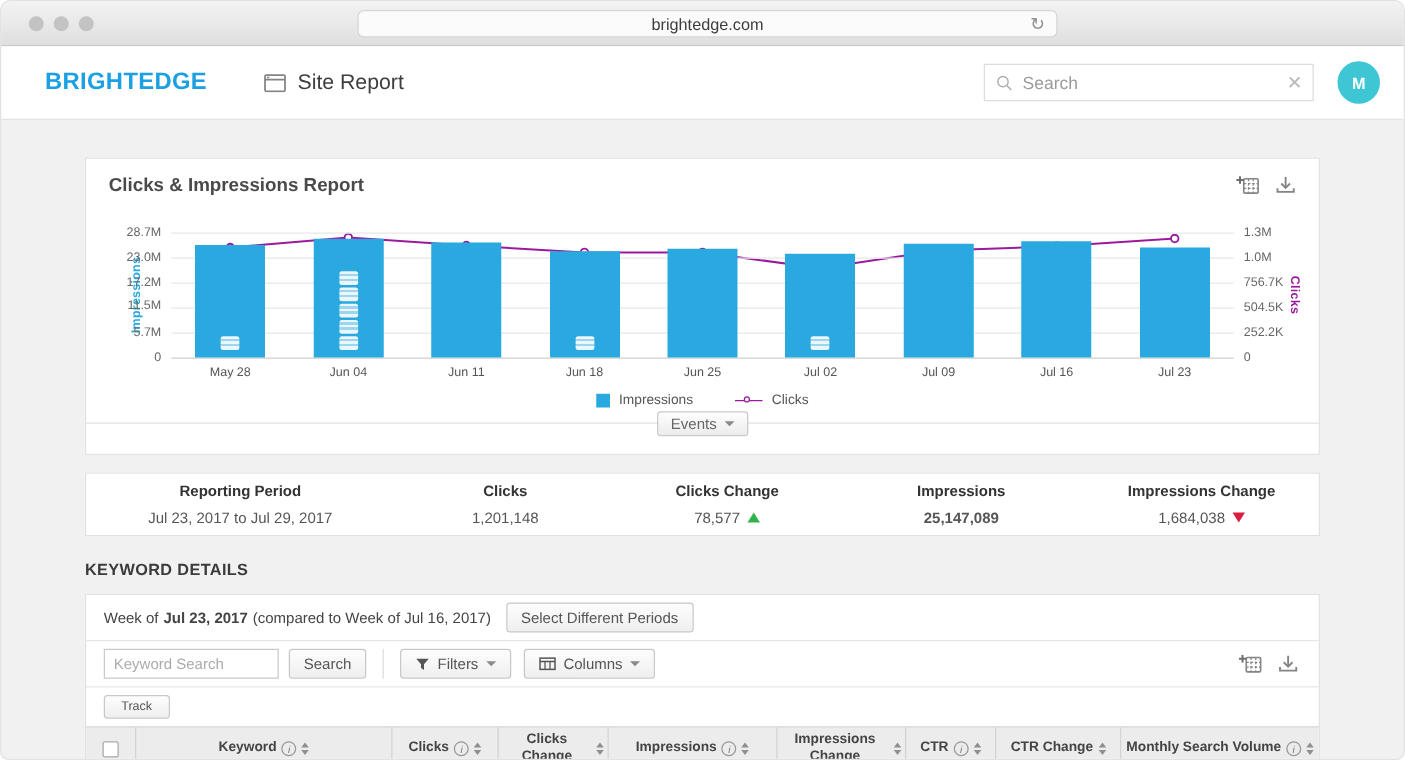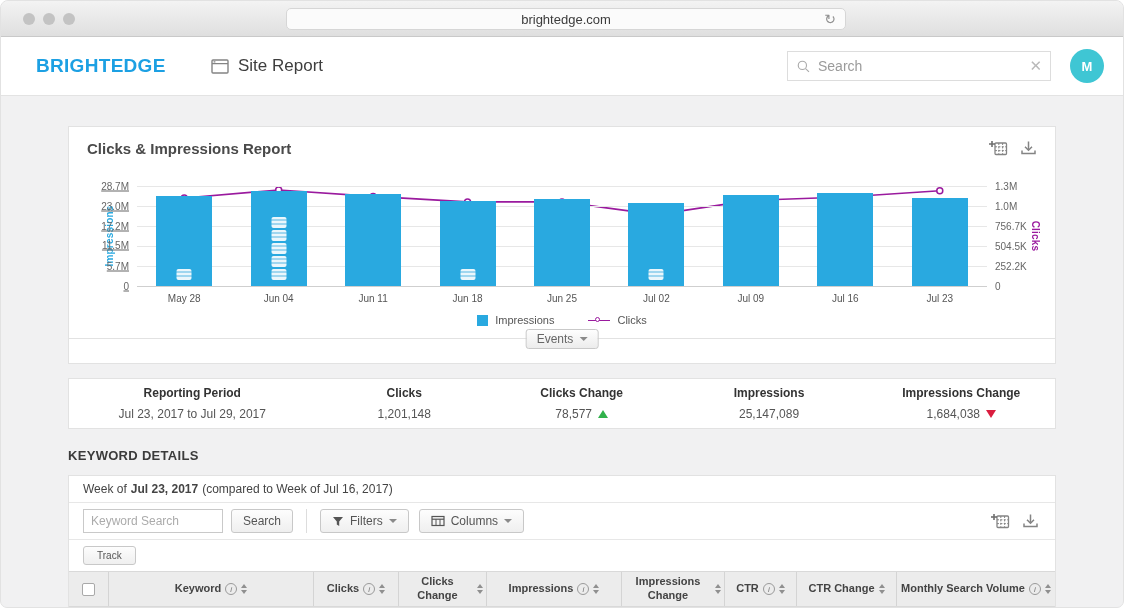--- a/index.html
+++ b/index.html
@@ -43,21 +43,21 @@
   .chart-head { display:flex; align-items:center; justify-content:space-between; padding:13px 18px 4px; }
   .chart-title { font-size:15px; font-weight:600; color:#4a4a4a; }
   .panel-icons { display:flex; gap:12px; align-items:center; }
   .icon-btn { cursor:pointer; display:flex; }
 
   .chart-area { position:relative; margin-top:25px; }
   .plot { position:relative; margin-left:68px; width:850px; height:100px; }
   .gridline { position:absolute; left:0; right:0; height:1px; background:#e7e7e7; }
   .gridline.base { background:#cfcfcf; }
   .ytick { position:absolute; font-size:10px; color:#666; transform:translateY(-50%); white-space:nowrap; }
-  .ytick.left { right:100%; padding-right:8px;text-decoration:underline; }
+  .ytick.left { right:100%; padding-right:8px; }
   .ytick.right { left:100%; padding-left:8px; }
   .axis-title { position:absolute; font-size:10px; font-weight:bold; letter-spacing:.2px; }
   .axis-title.imp { color:#29a9e0; left:-58px; top:50%; transform:translateY(-50%) rotate(-90deg); }
   .axis-title.clk { color:#9a1a9e; right:-64px; top:50%; transform:translateY(-50%) rotate(90deg); }
   .bar { position:absolute; bottom:0; width:56px; background:#29a9e0; }
   .events-stack { position:absolute; bottom:6px; left:50%; transform:translateX(-50%);
     display:flex; flex-direction:column-reverse; gap:2px; }
   .event-note { width:15px; height:11px; border-radius:2px;
     background:linear-gradient(rgba(255,255,255,.9) 0 2px, #9fd6ef 2px 4px,
       rgba(255,255,255,.9) 4px 6px, #9fd6ef 6px 8px, rgba(255,255,255,.9) 8px 11px); }
@@ -298,32 +298,33 @@
           <div class="summary-cell" style="width: 25%;">Reporting Period</div>
           <div class="summary-cell" style="width: 18%;">Clicks</div>
           <div class="summary-cell" style="width: 18%;">Clicks Change</div>
           <div class="summary-cell" style="width: 20%;">Impressions</div>
           <div class="summary-cell" style="width: 19%;">Impressions Change</div>
         </div>
       <div class="summary-row vals" id="summaryVals">
           <div class="summary-cell" style="width: 25%;"><span>Jul 23, 2017 to Jul 29, 2017</span></div>
           <div class="summary-cell" style="width: 18%;"><span>1,201,148</span></div>
           <div class="summary-cell" style="width: 18%;"><span>78,577</span><span class="tri up"></span></div>
-          <div class="summary-cell" style="width: 20%;"><span>25,147,089</span></div>
+          <div class="summary-cell" style="width: 20%; font-weight: bold;"><span>25,147,089</span></div>
           <div class="summary-cell" style="width: 19%;"><span>1,684,038</span><span class="tri down"></span></div>
         </div>
     </div>
 
     <div class="kd-heading">KEYWORD DETAILS</div>
 
     <div class="panel">
       <div class="kd-row-week">
         <span>Week of</span>
         <b>Jul 23, 2017</b>
         <span>(compared to Week of Jul 16, 2017)</span>
+        <button class="btn">Select Different Periods</button>
       </div>
 
       <div class="kd-row-search">
         <input class="kw-input" type="text" placeholder="Keyword Search" style="">
         <button class="btn search">Search</button>
         <div class="vsep"></div>
         <button class="btn">
           <svg class="ic" width="12" height="11" viewBox="0 0 12 11">
             <path d="M1 1h10L7.2 5.4V10L4.8 8.4V5.4Z" fill="#555"></path>
           </svg>

